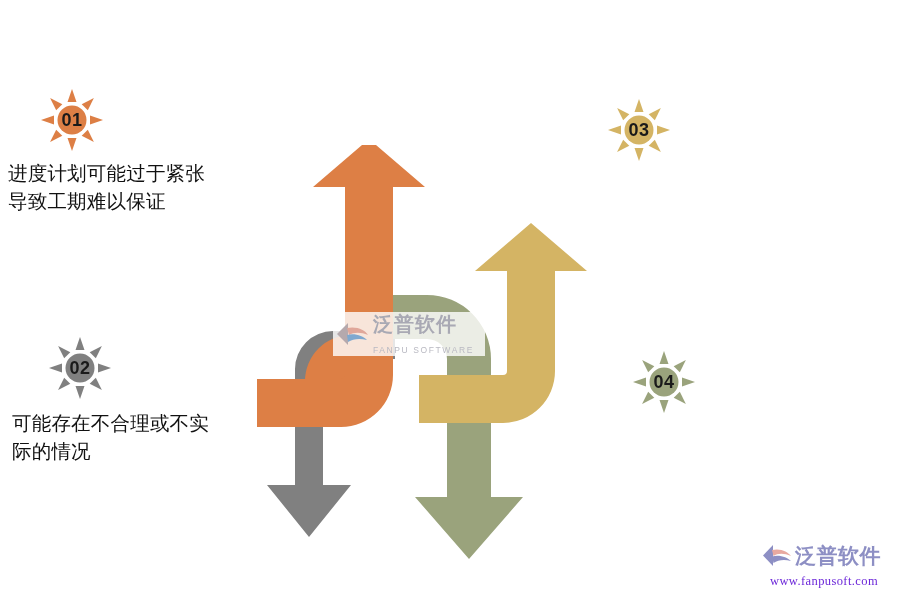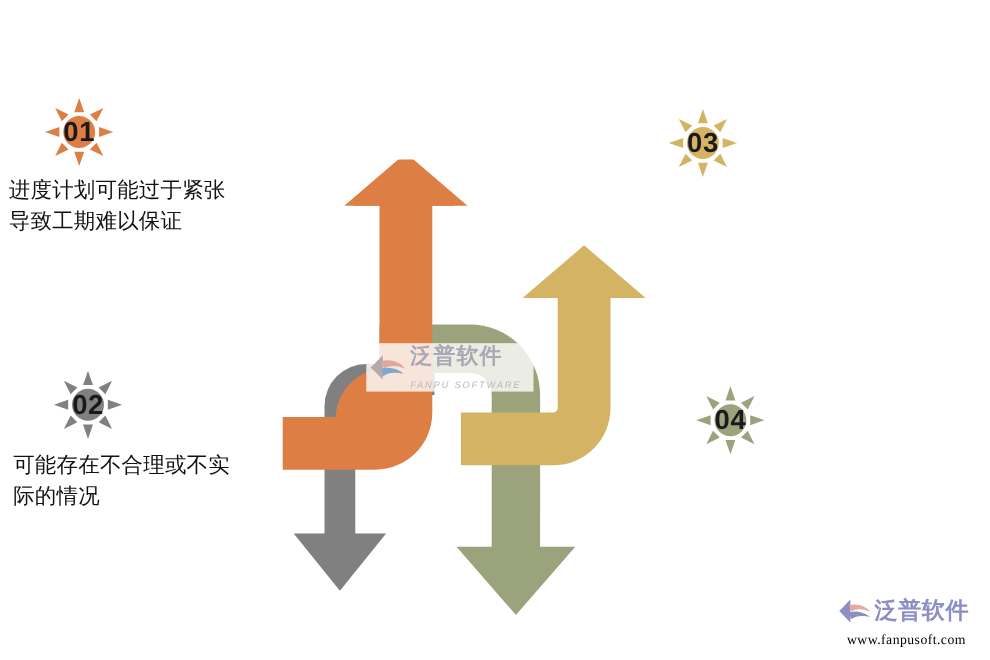--- a/index.html
+++ b/index.html
@@ -36,21 +36,21 @@
   }
   .sun-num {
     position: absolute;
     left: 0;
     top: 0;
     width: 64px;
     height: 64px;
     display: flex;
     align-items: center;
     justify-content: center;
-    font-size: 25px;
+    font-size: 18px;
     font-weight: 700;
     color: #1a1a1a;
     letter-spacing: 0.5px;
     line-height: 1;
     font-family: "Liberation Sans", "DejaVu Sans", sans-serif;
   }
   .desc {
     font-size: 19.5px;
     line-height: 1.42;
     color: #111111;
@@ -119,21 +119,20 @@
     color: #a9a9b4;
     letter-spacing: 1px;
     font-family: "Liberation Sans", "DejaVu Sans", sans-serif;
   }
   #center-watermark .wm-en {
     font-size: 8.5px;
     color: #b9b9c2;
     letter-spacing: 1.6px;
     margin-top: 12px;
     font-family: "Liberation Sans", "DejaVu Sans", sans-serif;
-    font-style: italic;
   }
 
   
   #brand-logo {
     position: absolute;
     left: 762px;
     top: 540px;
     width: 132px;
     height: 50px;
     display: flex;
@@ -153,21 +152,21 @@
     font-size: 21px;
     font-weight: 700;
     color: #8d8fc4;
     letter-spacing: 0.5px;
     margin-left: 2px;
     line-height: 1;
     font-family: "Liberation Sans", "DejaVu Sans", sans-serif;
   }
   #brand-logo .logo-url {
     font-size: 12.5px;
-    color: #000000;
+    color: #6d28d9;
     letter-spacing: 0.4px;
     margin-top: 4px;
     margin-left: 8px;
     font-family: "Liberation Serif", "DejaVu Serif", serif;
   }
 </style>
 </head>
 <body>
 
 <div id="canvas">

